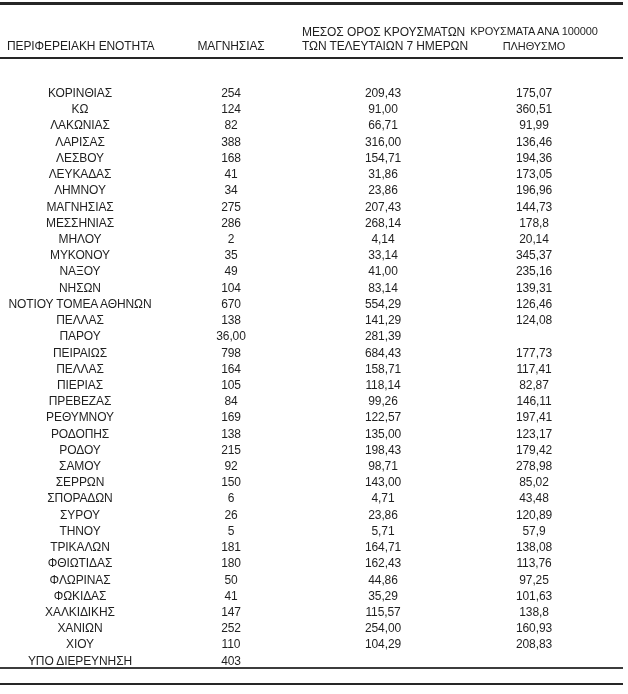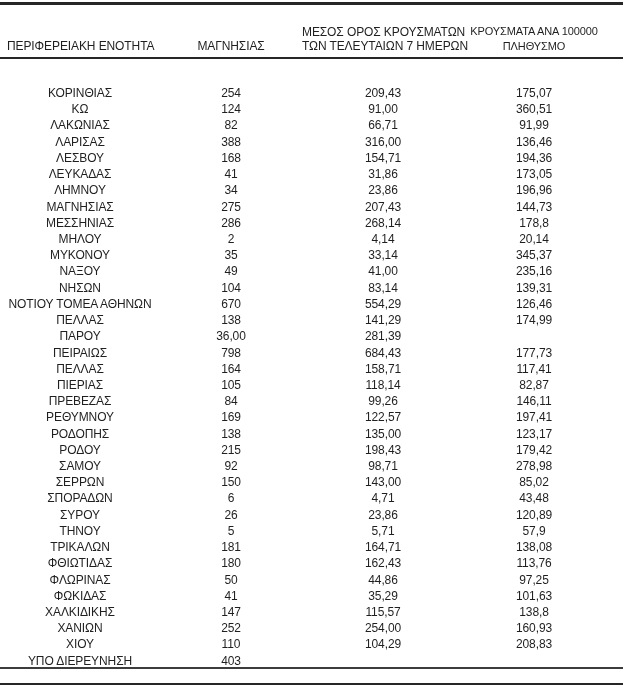--- a/index.html
+++ b/index.html
@@ -183,21 +183,21 @@
     <div class="row grid-cols">
     <div class="cell">ΝΟΤΙΟΥ ΤΟΜΕΑ ΑΘΗΝΩΝ</div>
     <div class="cell">670</div>
     <div class="cell">554,29</div>
     <div class="cell">126,46</div>
   </div>
     <div class="row grid-cols">
     <div class="cell">ΠΕΛΛΑΣ</div>
     <div class="cell">138</div>
     <div class="cell">141,29</div>
-    <div class="cell">174,99</div>
+    <div class="cell">124,08</div>
   </div>
     <div class="row grid-cols">
     <div class="cell">ΠΑΡΟΥ</div>
     <div class="cell">36,00</div>
     <div class="cell">281,39</div>
   </div>
     <div class="row grid-cols">
     <div class="cell">ΠΕΙΡΑΙΩΣ</div>
     <div class="cell">798</div>
     <div class="cell">684,43</div>

